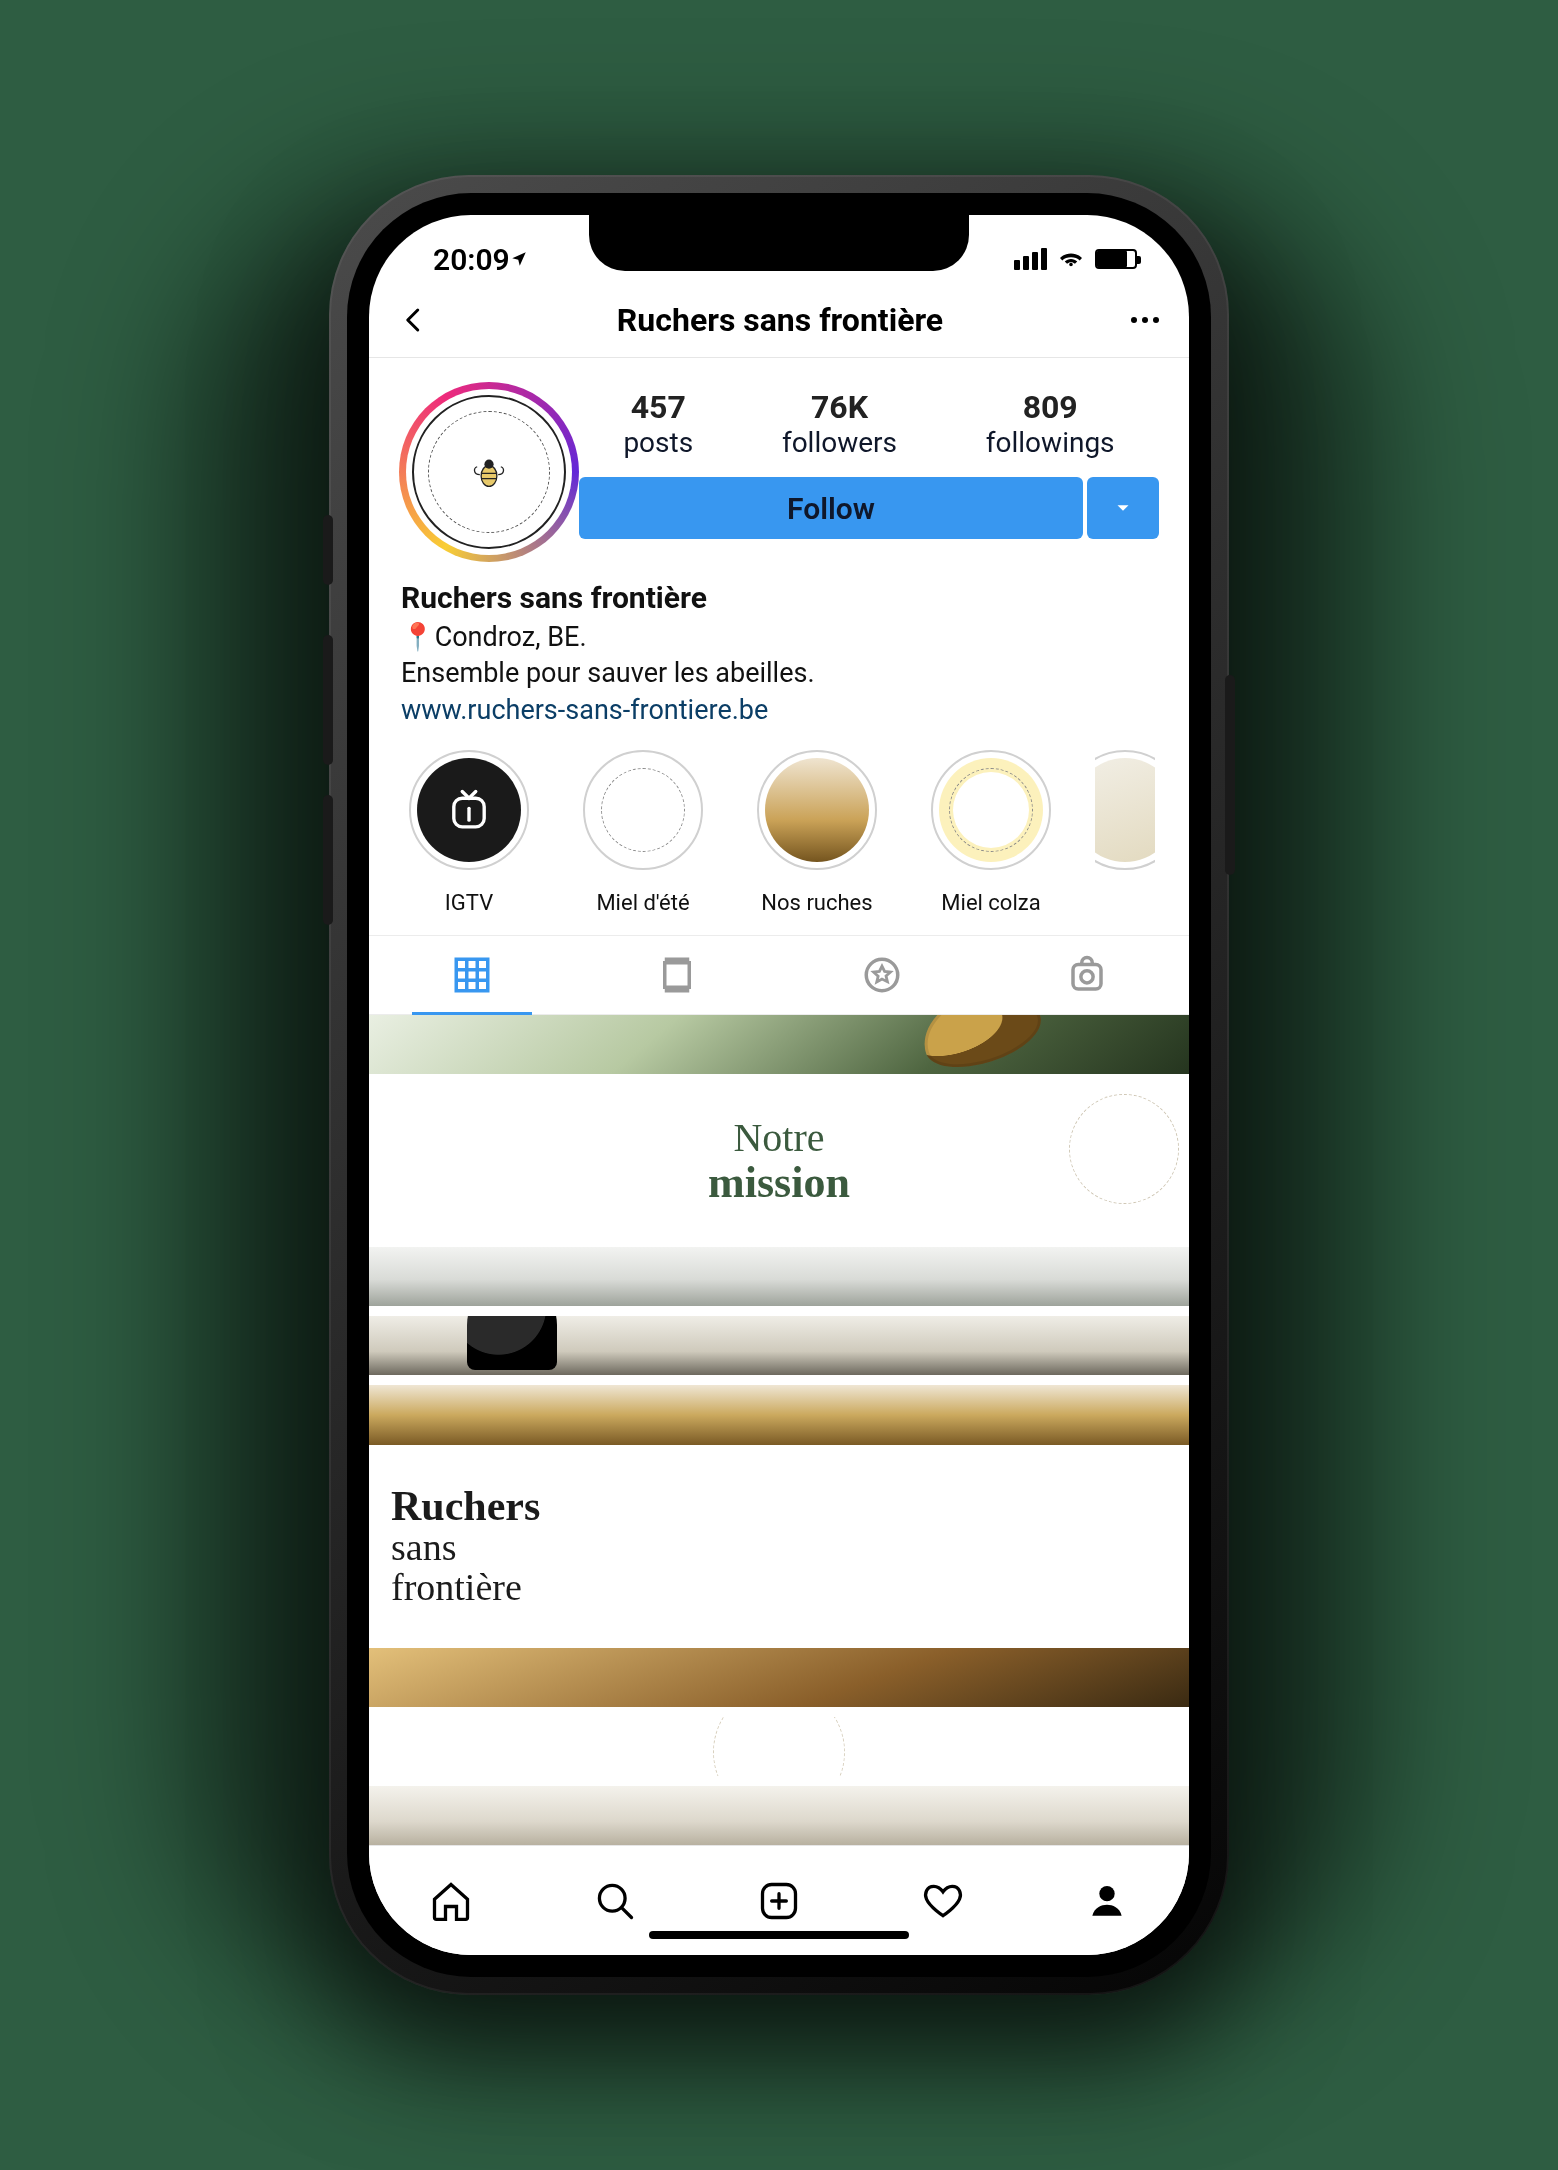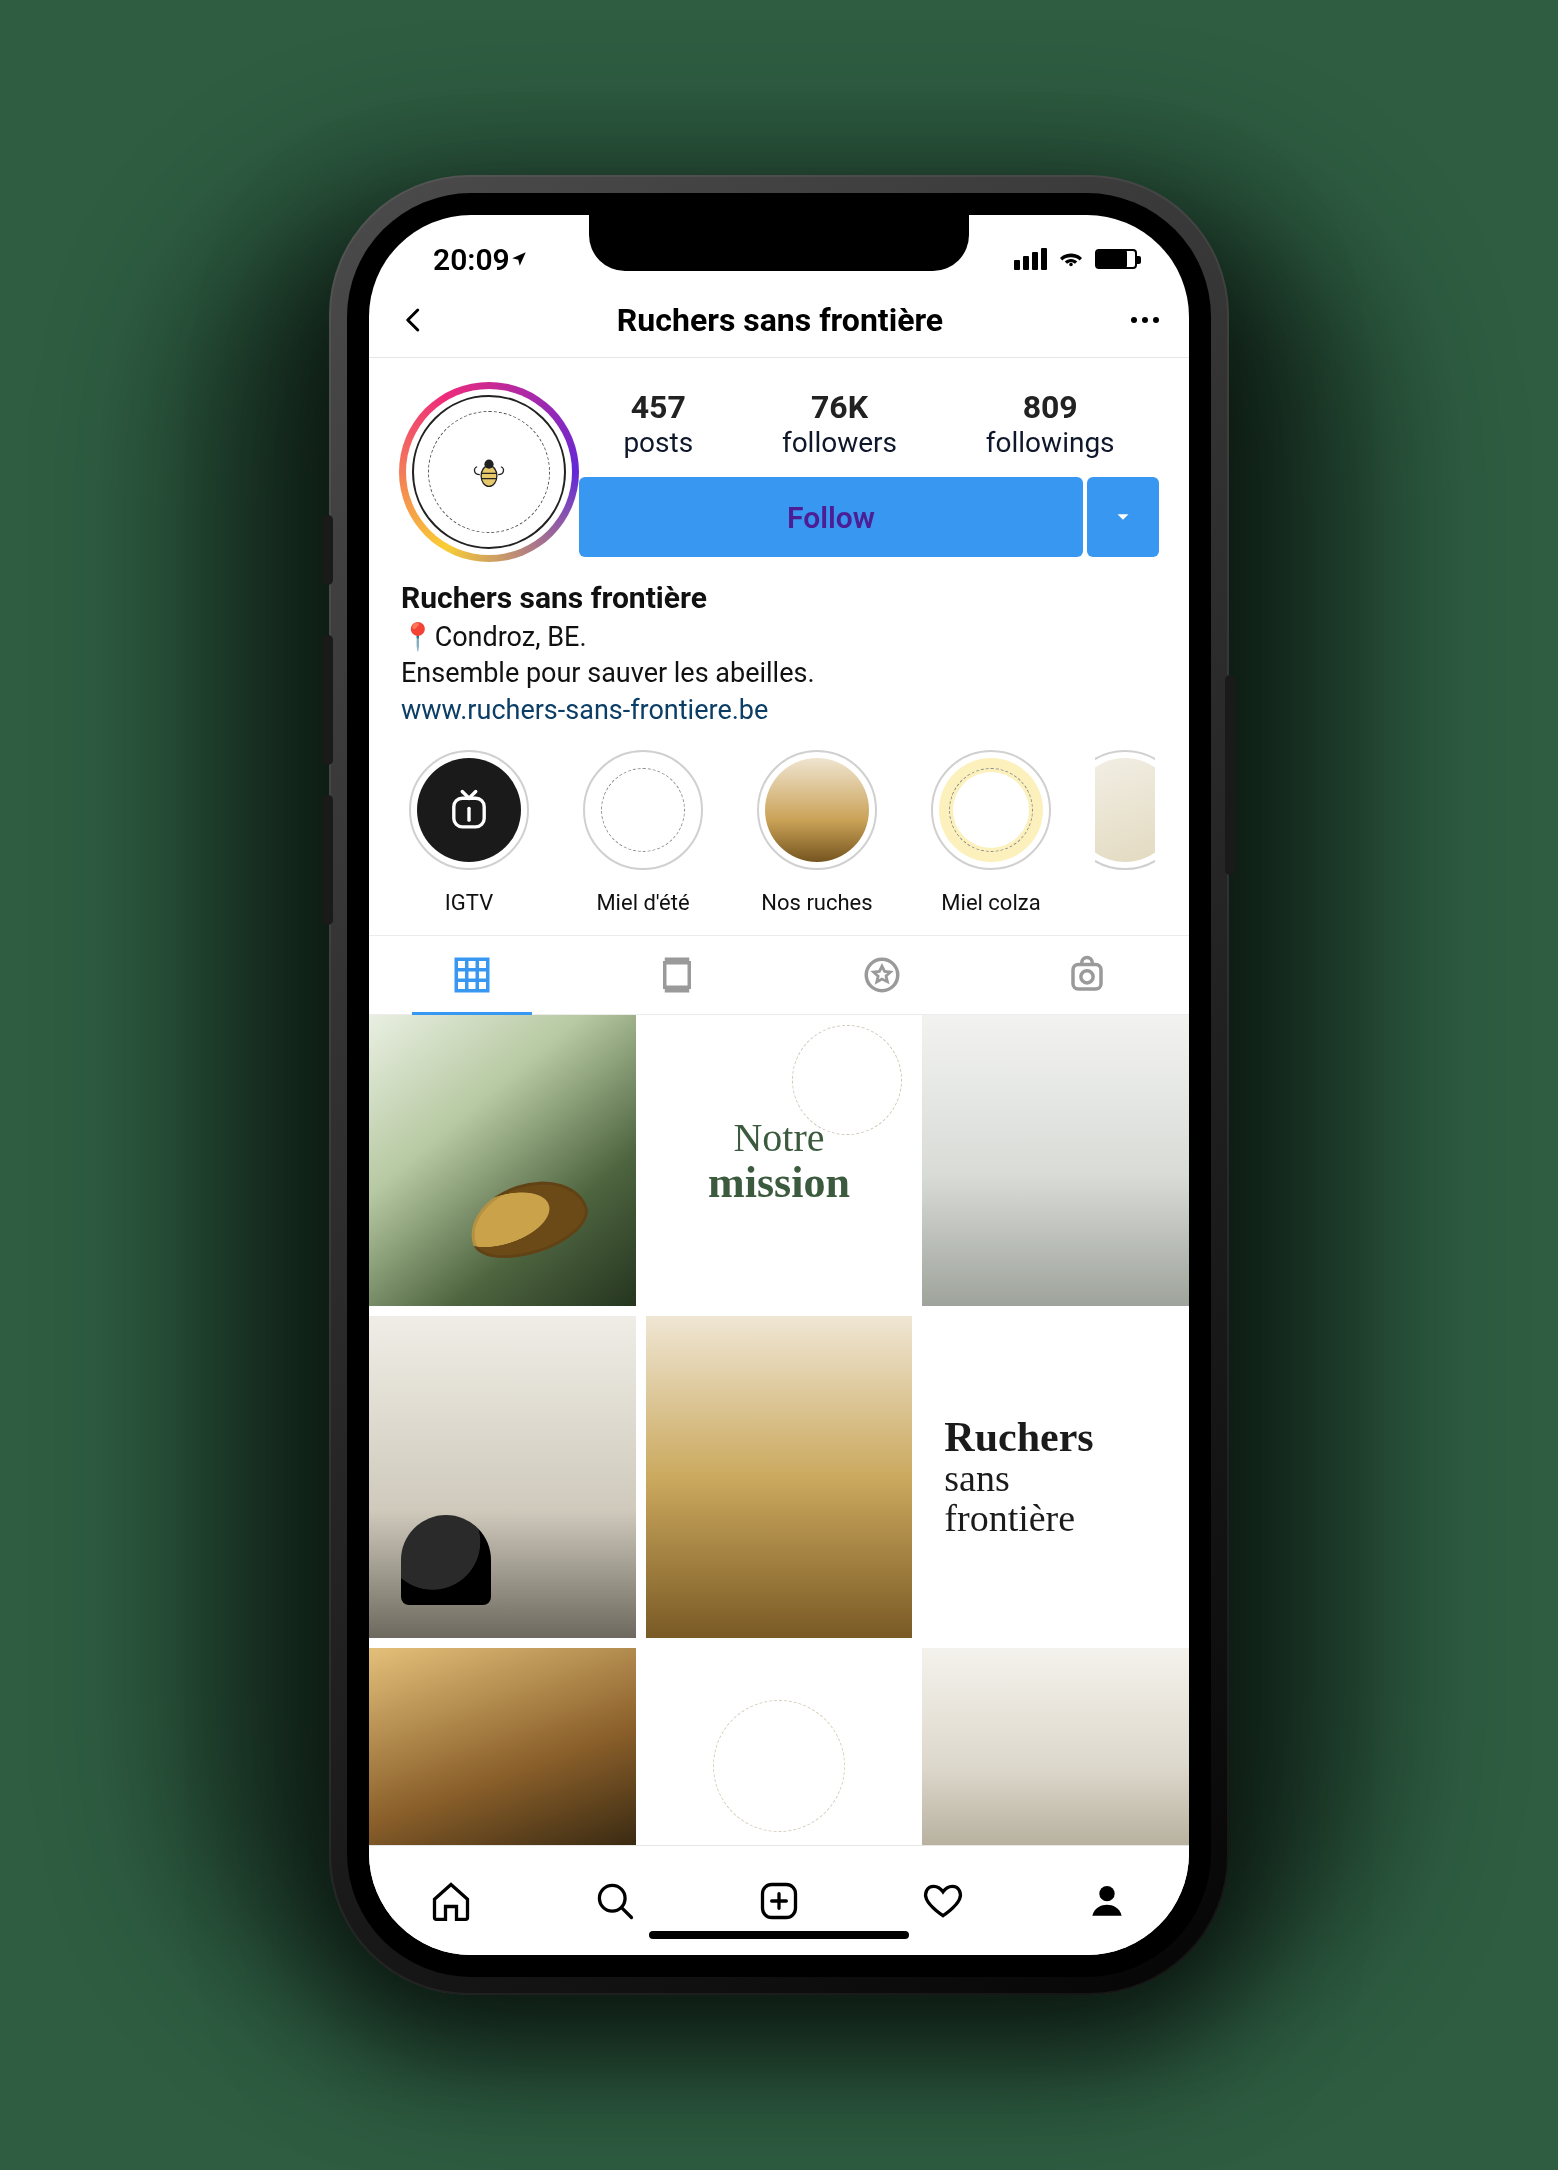--- a/index.html
+++ b/index.html
@@ -41,21 +41,21 @@
   .avatar-ring .inner{width:100%;height:100%;border-radius:50%;background:#fff;padding:6px}
   .avatar-ring .circ{width:100%;height:100%;border-radius:50%;background:#fff;border:2px solid #222;display:flex;align-items:center;justify-content:center;position:relative}
   .avatar-ring .circ::before{content:"";position:absolute;inset:14px;border:1px dashed #555;border-radius:50%}
   .bee{width:42px;height:42px}
 
   .stats{flex:1;display:flex;flex-direction:column;gap:18px;padding-top:6px}
   .statsrow{display:flex;justify-content:space-around;text-align:center}
   .stat .n{font-size:32px;font-weight:700;color:#222}
   .stat .l{font-size:28px;color:#0f172a}
   .followrow{display:flex;gap:4px}
-  .followbtn{flex:1;background:#3897f0;color:#4c1d95;font-size:30px;font-weight:600;border:none;border-radius:6px;height:80px}
+  .followbtn{flex:1;background:#3897f0;color:#0f172a;font-size:30px;font-weight:600;border:none;border-radius:6px;height:62px}
   .followdd{width:72px;background:#3897f0;border:none;border-radius:6px;color:#fff;display:flex;align-items:center;justify-content:center}
   .followdd svg{width:22px;height:22px}
 
   .bio{padding:0 32px 20px}
   .bio .name{font-size:30px;font-weight:700;color:#111;margin-bottom:4px}
   .bio .line{font-size:27px;color:#111;line-height:1.35}
   .bio .link{font-size:27px;color:#0b3e66;margin-top:2px}
 
   
   .highlights{display:flex;gap:34px;padding:4px 30px 20px;border-bottom:1px solid #ececec}
@@ -67,21 +67,21 @@
   .hl .lbl{font-size:22px;color:#111}
   .igtv{width:54px;height:54px}
 
   
   .vtabs{display:flex;border-bottom:1px solid #ececec}
   .vtab{flex:1;display:flex;align-items:center;justify-content:center;height:78px;position:relative}
   .vtab svg{width:42px;height:42px}
   .vtab.active::after{content:"";position:absolute;bottom:-1px;left:50%;transform:translateX(-50%);width:120px;height:3px;background:#3897f0}
 
   
-  .feed{flex:1;display:grid;grid-template-columns:repeat(3,1fr);gap:10px;background:#fff;overflow:hidden}
+  .feed{flex:1;display:grid;grid-template-columns:repeat(1,1fr);gap:10px;background:#fff;overflow:hidden}
   .tile{background:#d9d2c4;position:relative;overflow:hidden}
   .tile::before{content:"";position:absolute;inset:0}
   .t-bee1{background:linear-gradient(140deg,#e9efe2 0%,#b7c9a2 35%,#4e6540 70%,#25351f 100%)}
   .t-bee1::after{content:"";position:absolute;right:18%;bottom:18%;width:120px;height:70px;background:radial-gradient(ellipse at 30% 40%,#caa24a 0 40%,#6b4a18 41% 100%);border-radius:50% 50% 50% 50%/60% 60% 40% 40%;transform:rotate(-18deg);box-shadow:0 0 0 3px rgba(0,0,0,.1) inset}
   .t-mission{background:#fff;display:flex;flex-direction:column;align-items:center;justify-content:center}
   .t-mission .halo{position:absolute;top:10px;right:10px;width:110px;height:110px;border-radius:50%;border:1px dashed #cfc7b5}
   .t-mission .t1{font-family:Georgia,'Times New Roman',serif;font-size:40px;color:#3b5a3e}
   .t-mission .t2{font-family:Georgia,'Times New Roman',serif;font-size:44px;font-weight:700;color:#3b5a3e;margin-top:-4px}
   .t-arch{background:linear-gradient(180deg,#f2f3f1 0%,#d9dbd7 55%,#9ea39b 100%)}
   .t-room{background:linear-gradient(180deg,#efede6 0%,#cfcabc 60%,#6d695e 100%);position:relative}

